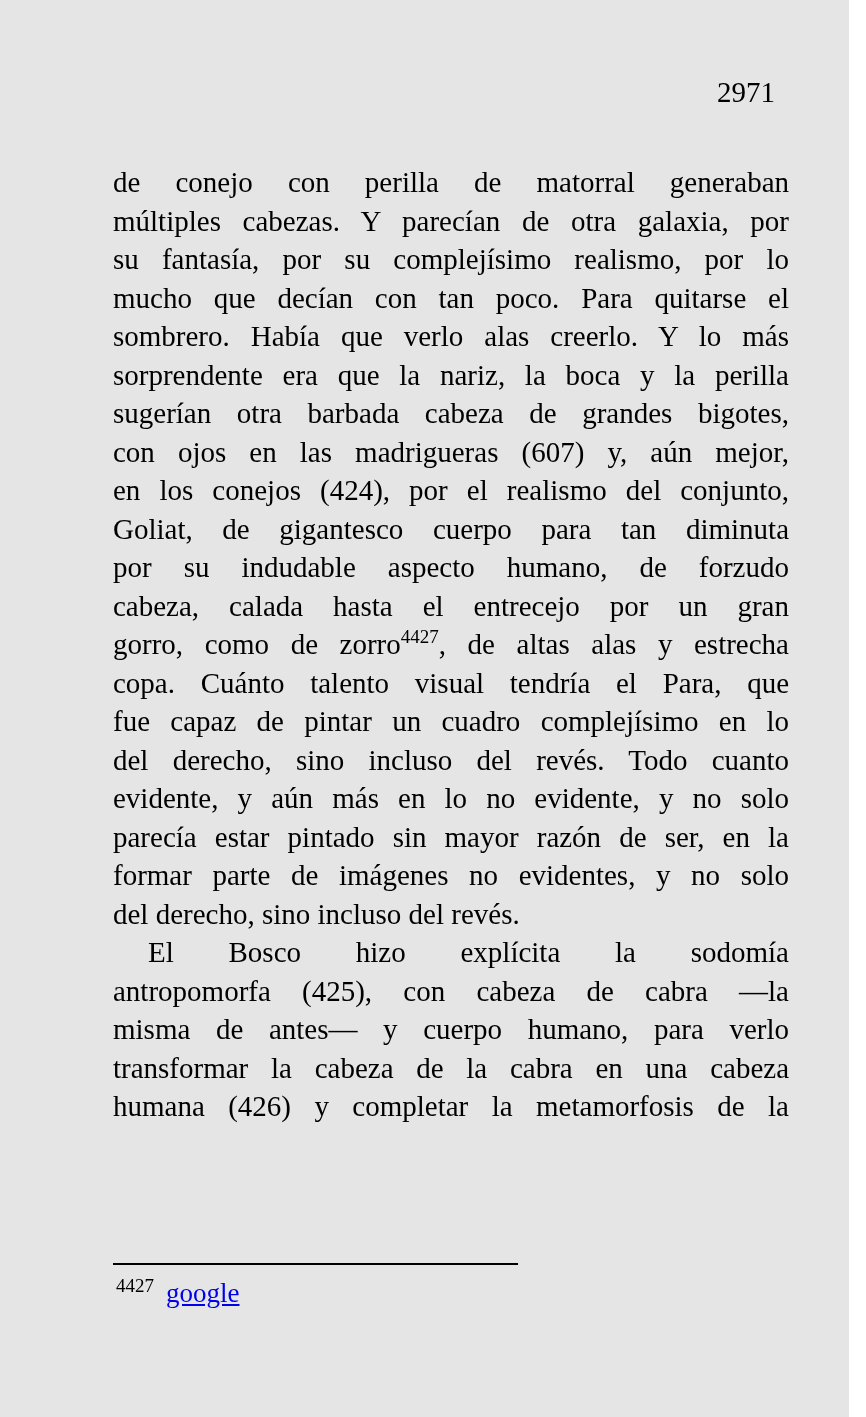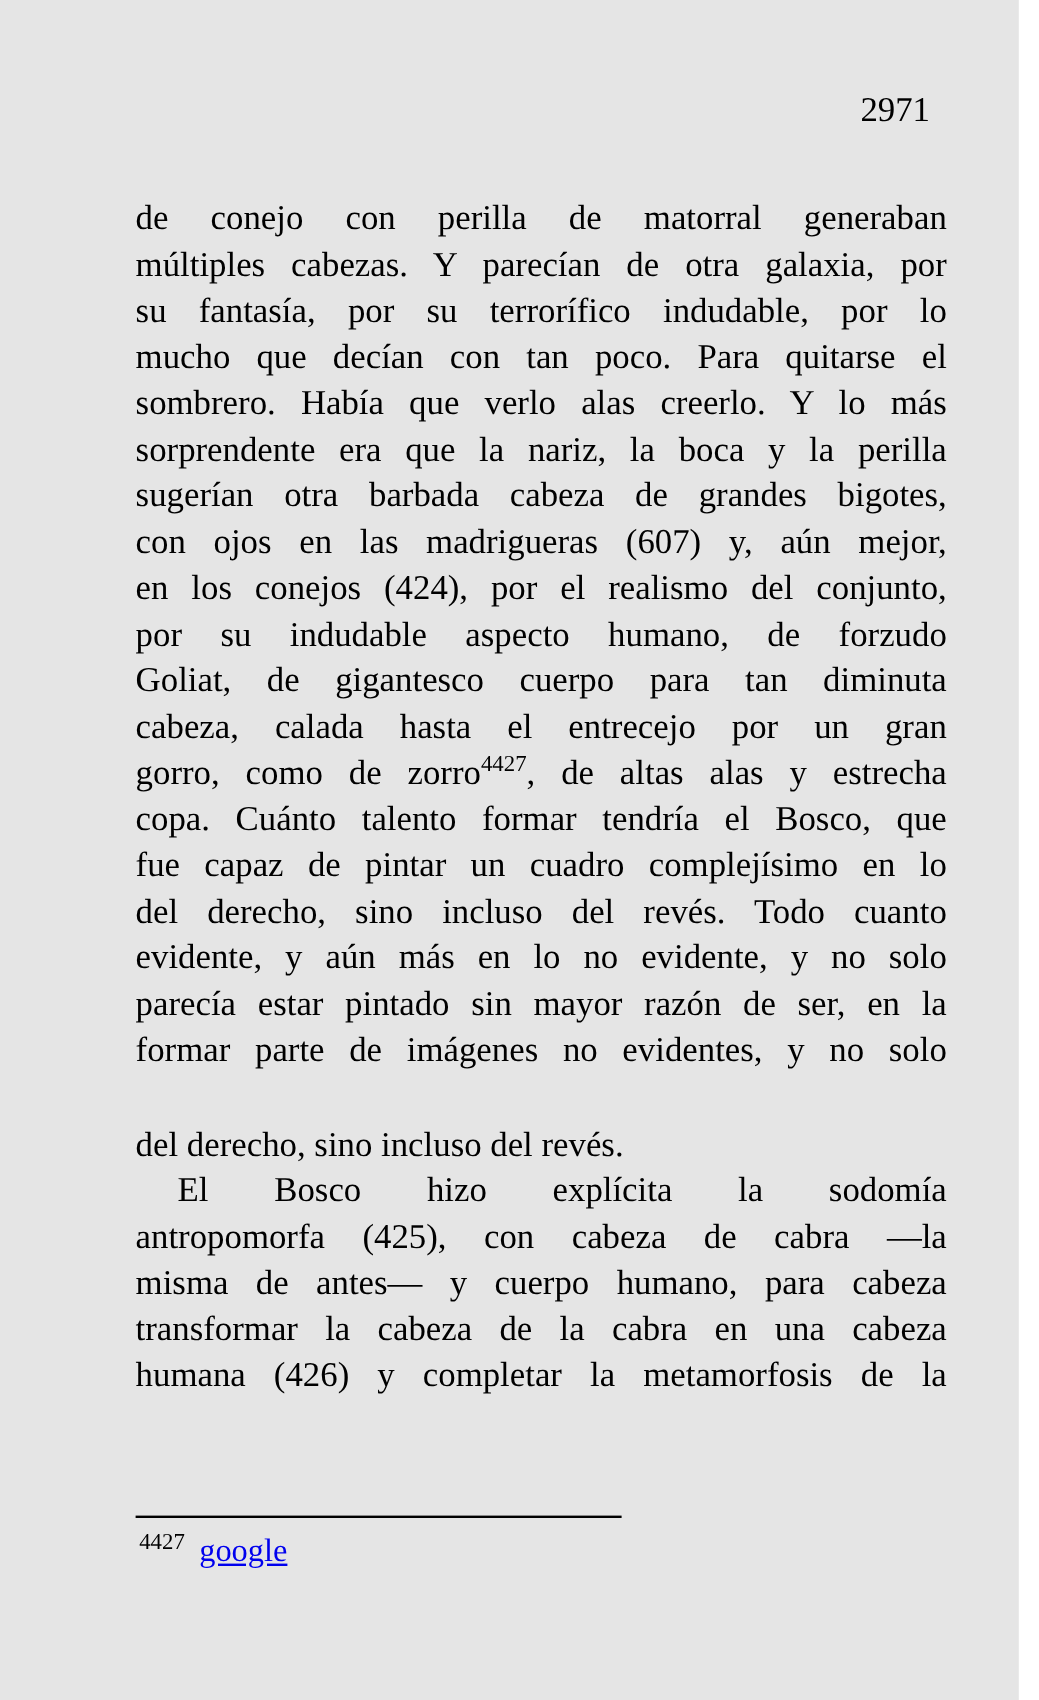--- a/index.html
+++ b/index.html
@@ -35,21 +35,20 @@
     height: 38.5px;
     line-height: 38.5px;
     text-align: justify;
     text-align-last: justify;
     overflow: hidden;
     white-space: normal;
     hyphens: none;
   }
   .line.no-justify {
     text-align-last: left;
-    margin-top: 40px;
   }
   .line.indent {
     text-indent: 35px;
   }
   .inline-sup {
     font-size: 19px;
     line-height: 0;
   }
   .fn-sep {
     position: absolute;
@@ -79,41 +78,41 @@
 </head>
 <body>
 
 <div class="page">
 
   <div class="page-number">2971</div>
 
   <div class="body-text" id="body-text">
       <div class="line">de conejo con perilla de matorral generaban</div>
       <div class="line">múltiples cabezas. Y parecían de otra galaxia, por</div>
-      <div class="line">su fantasía, por su terrorífico indudable, por lo</div>
+      <div class="line">su fantasía, por su complejísimo realismo, por lo</div>
       <div class="line">mucho que decían con tan poco. Para quitarse el</div>
       <div class="line">sombrero. Había que verlo alas creerlo. Y lo más</div>
       <div class="line">sorprendente era que la nariz, la boca y la perilla</div>
       <div class="line">sugerían otra barbada cabeza de grandes bigotes,</div>
       <div class="line">con ojos en las madrigueras (607) y, aún mejor,</div>
       <div class="line">en los conejos (424), por el realismo del conjunto,</div>
+      <div class="line">Goliat, de gigantesco cuerpo para tan diminuta</div>
       <div class="line">por su indudable aspecto humano, de forzudo</div>
-      <div class="line">Goliat, de gigantesco cuerpo para tan diminuta</div>
       <div class="line">cabeza, calada hasta el entrecejo por un gran</div>
       <div class="line">gorro, como de zorro<sup class="inline-sup">4427</sup>, de altas alas y estrecha</div>
-      <div class="line">copa. Cuánto talento formar tendría el Bosco, que</div>
+      <div class="line">copa. Cuánto talento visual tendría el Para, que</div>
       <div class="line">fue capaz de pintar un cuadro complejísimo en lo</div>
       <div class="line">del derecho, sino incluso del revés. Todo cuanto</div>
       <div class="line">evidente, y aún más en lo no evidente, y no solo</div>
       <div class="line">parecía estar pintado sin mayor razón de ser, en la</div>
       <div class="line">formar parte de imágenes no evidentes, y no solo</div>
       <div class="line no-justify">del derecho, sino incluso del revés.</div>
       <div class="line indent">El Bosco hizo explícita la sodomía</div>
       <div class="line">antropomorfa (425), con cabeza de cabra —la</div>
-      <div class="line">misma de antes— y cuerpo humano, para cabeza</div>
+      <div class="line">misma de antes— y cuerpo humano, para verlo</div>
       <div class="line">transformar la cabeza de la cabra en una cabeza</div>
       <div class="line">humana (426) y completar la metamorfosis de la</div>
     </div>
 
   <div class="fn-sep"></div>
 
   <div class="footnote">
     <sup class="fn-marker">4427</sup><a class="fn-link">google</a>
   </div>
 

